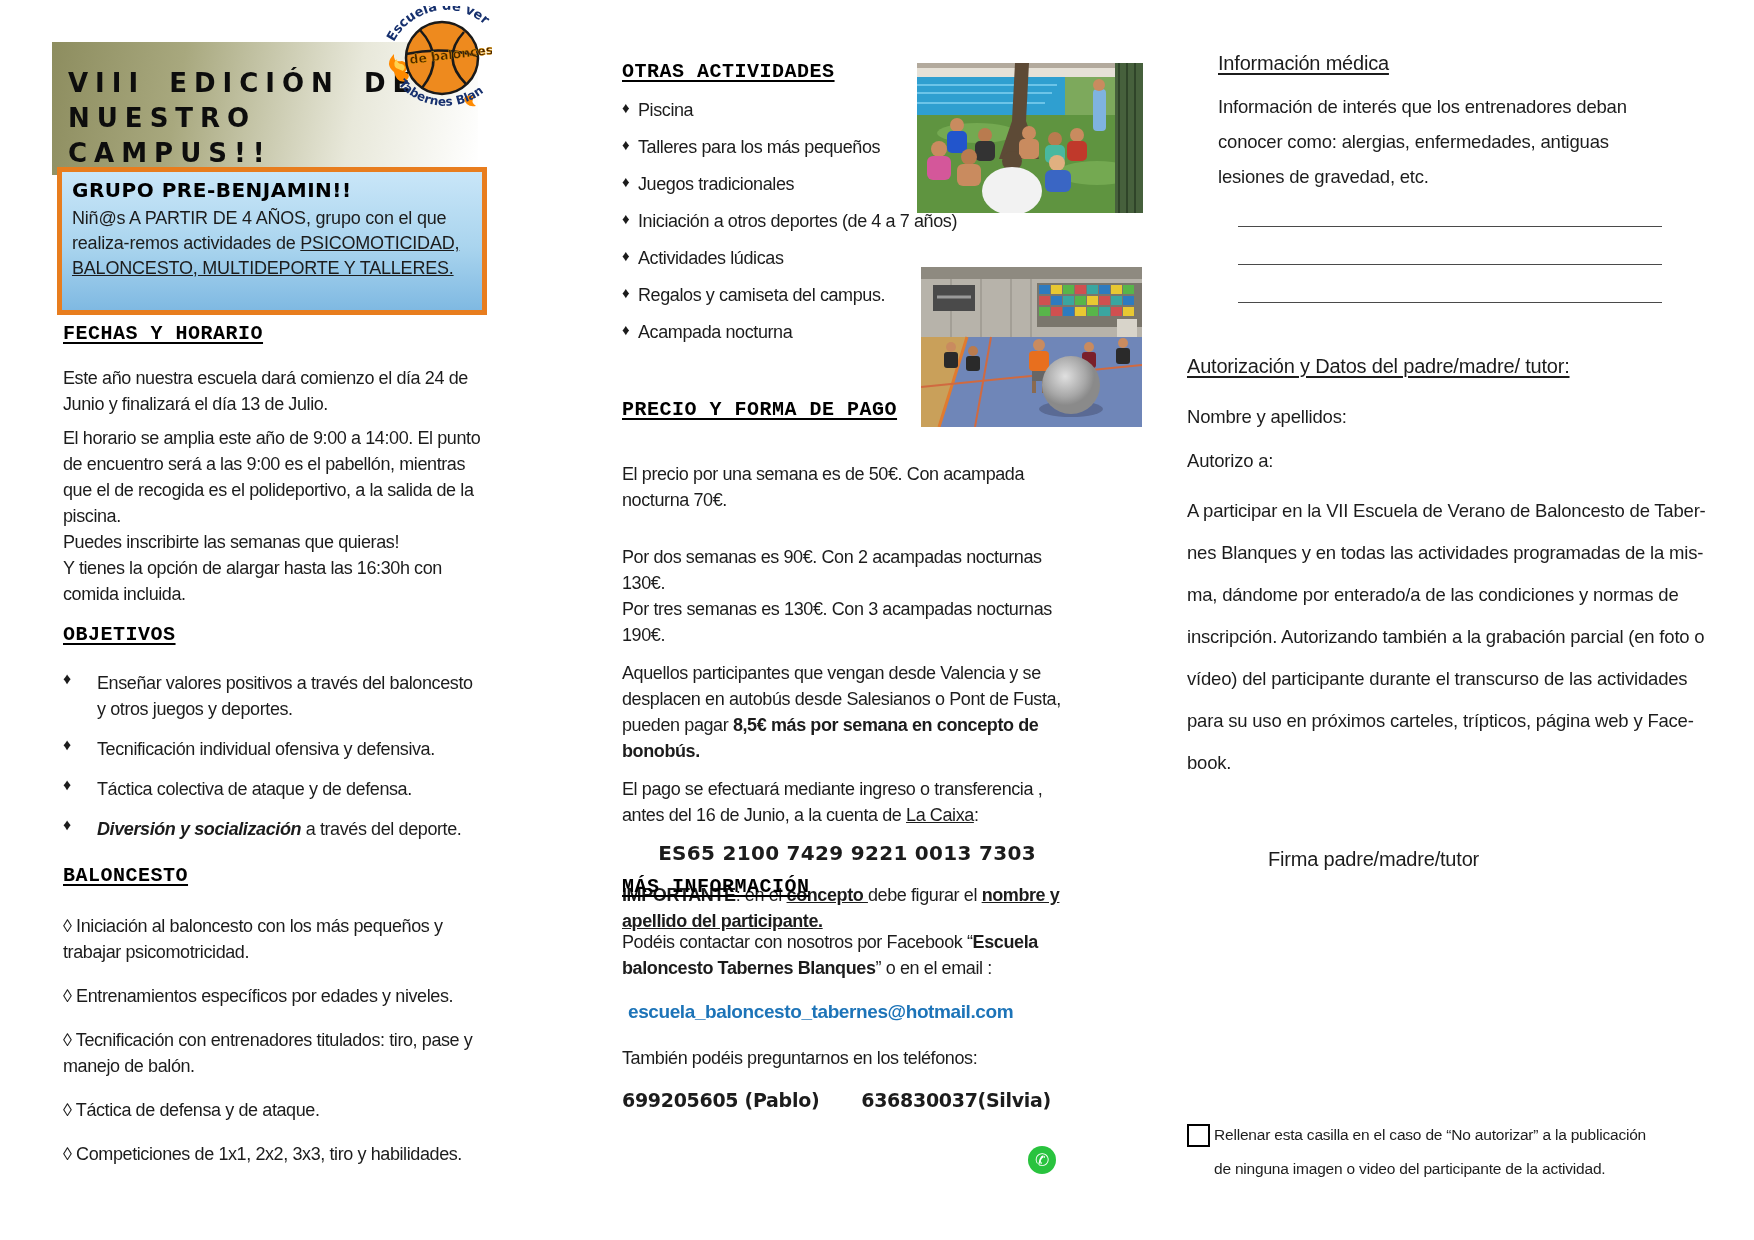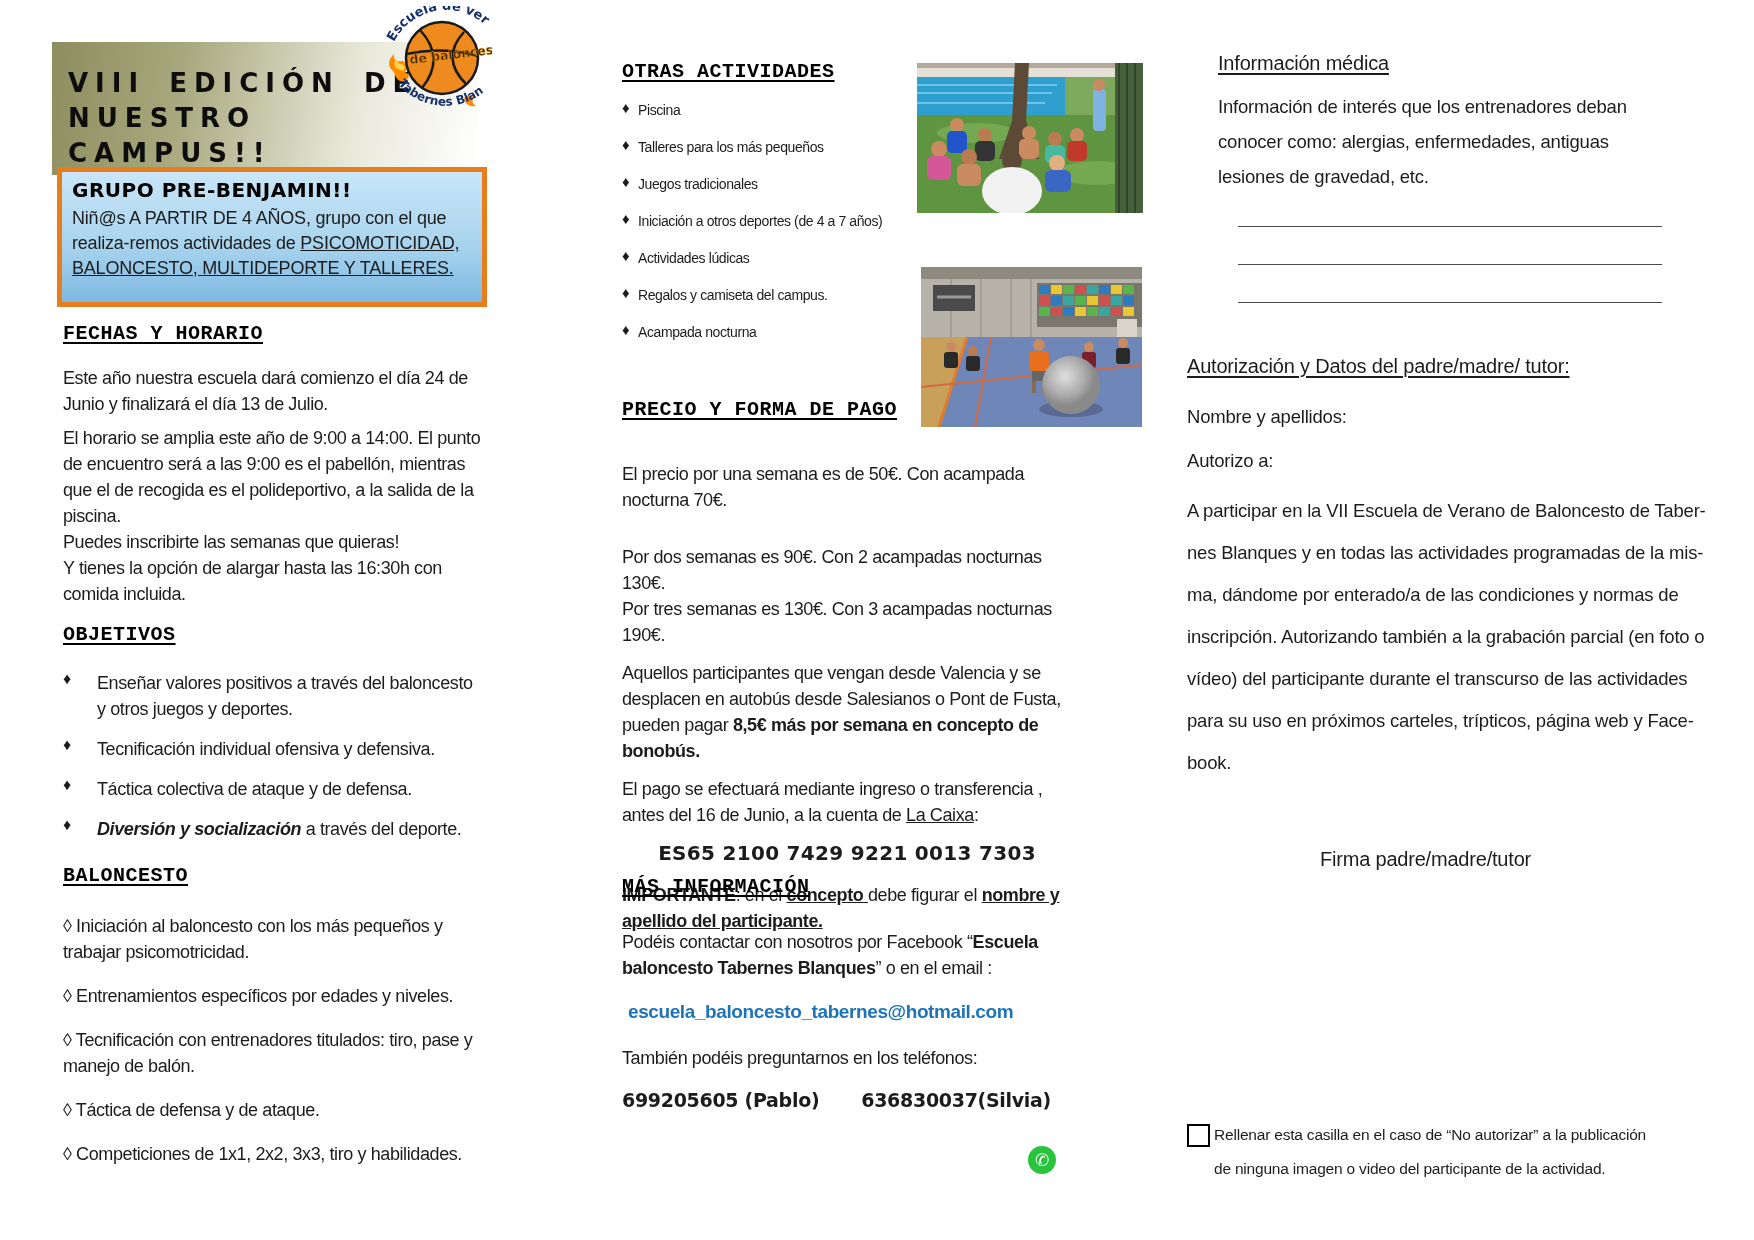--- a/index.html
+++ b/index.html
@@ -7,51 +7,51 @@
         font-family:"Liberation Sans",sans-serif;color:#1c1c1c;}
   
   .header-box{position:absolute;left:52px;top:42px;width:426px;height:133px;
       background:linear-gradient(100deg,#8d8d5f 0%,#a8a87e 30%,#e8e8da 70%,#ffffff 100%);}
   .header-title{padding:24px 0 0 16px;font-family:"DejaVu Sans",sans-serif;font-weight:700;
       font-size:26px;letter-spacing:7px;word-spacing:8px;line-height:35px;color:#0d0d0d;}
   .logo{position:absolute;left:380px;top:6px;width:112px;height:104px;}
   
   .blue-box{position:absolute;left:57px;top:167px;width:400px;height:120px;
       border:5px solid #e87d1e;background:linear-gradient(180deg,#c9e6f8 0%,#a9d4ee 55%,#7fb9e2 100%);
-      padding:6px 10px 4px 10px;}
+      padding:6px 10px 12px 10px;}
   .blue-title{font-family:"DejaVu Sans",sans-serif;font-weight:800;font-size:20px;letter-spacing:.5px;color:#000;}
   .blue-body{margin-top:4px;font-size:18px;line-height:25px;letter-spacing:-.2px;}
   .u{text-decoration:underline;}
   
   .col{position:absolute;}
   .h-grunge{font-family:Liberation Mono, monospace;font-weight:800;font-size:20px;letter-spacing:.5px;
       text-decoration:underline;text-decoration-thickness:2px;text-underline-offset:3px;color:#000;display:inline-block;}
   p{margin:0;font-size:18px;line-height:26px;letter-spacing:-.4px;}
   .mt8{margin-top:8px}.mt10{}.mt12{margin-top:12px}.mt14{margin-top:31px}
   .mt16{margin-top:16px}.mt18{margin-top:18px}.mt20{margin-top:20px}.mt22{margin-top:22px}.mt34{margin-top:34px}
   .brow{display:flex;margin-top:14px;}
   .brow .b{flex:none;width:34px;font-size:16px;}
   .brow .t{flex:1;font-size:18px;line-height:26px;letter-spacing:-.4px;}
   .em-bi{font-weight:bold;font-style:italic;}
   .openrow{margin-top:18px;}
   .mid-item{display:flex;margin-top:11px;}
   .mid-item .b{flex:none;width:16px;font-size:15px;padding-top:2px;}
-  .mid-item .t{font-size:14px;line-height:26px;letter-spacing:-.4px;}
+  .mid-item .t{font-size:18px;line-height:26px;letter-spacing:-.4px;}
   .bold{font-weight:bold;}
   .account{font-family:"DejaVu Sans",sans-serif;font-weight:700;font-size:20px;text-align:center;letter-spacing:.3px;}
   .email{color:#1d74b8;font-weight:700;font-size:19px;margin-left:6px;}
   .phones{display:flex;gap:42px;font-family:"DejaVu Sans",sans-serif;font-weight:700;font-size:19px;letter-spacing:-.3px;}
   
   .r-head{font-weight:normal;font-size:20px;text-decoration:underline;text-decoration-thickness:2px;
       text-underline-offset:3px;letter-spacing:-.2px;}
   .medica-body{margin-top:14px;font-size:18.5px;line-height:35px;letter-spacing:-.2px;width:460px;}
   .sig-line{width:424px;border-bottom:1.5px solid #4a4a4a;height:0;margin:0 0 37px 20px;}
   .auth-item{font-size:18.5px;letter-spacing:-.2px;}
   .auth-body{font-size:18.5px;line-height:42px;letter-spacing:-.2px;white-space:pre-line;width:525px;}
-  .firma{position:absolute;left:1320px;top:848px;font-size:20px;letter-spacing:-.2px;}
+  .firma{position:absolute;left:1268px;top:848px;font-size:20px;letter-spacing:-.2px;}
   .check-row{position:absolute;left:1187px;top:1118px;width:500px;display:flex;gap:4px;}
   .check-box{flex:none;width:19px;height:19px;border:2.5px solid #000;margin-top:6px;background:#fff;}
   .check-text{font-size:15.5px;line-height:34px;letter-spacing:-.2px;white-space:pre-line;}
   
   .photo{position:absolute;display:block;}
   .wa{position:absolute;left:1028px;top:1146px;width:28px;height:28px;border-radius:50%;
       background:#29c33e;color:#fff;display:flex;align-items:center;justify-content:center;
       font-size:17px;font-family:"DejaVu Sans",sans-serif;}
 </style>
 </head>

